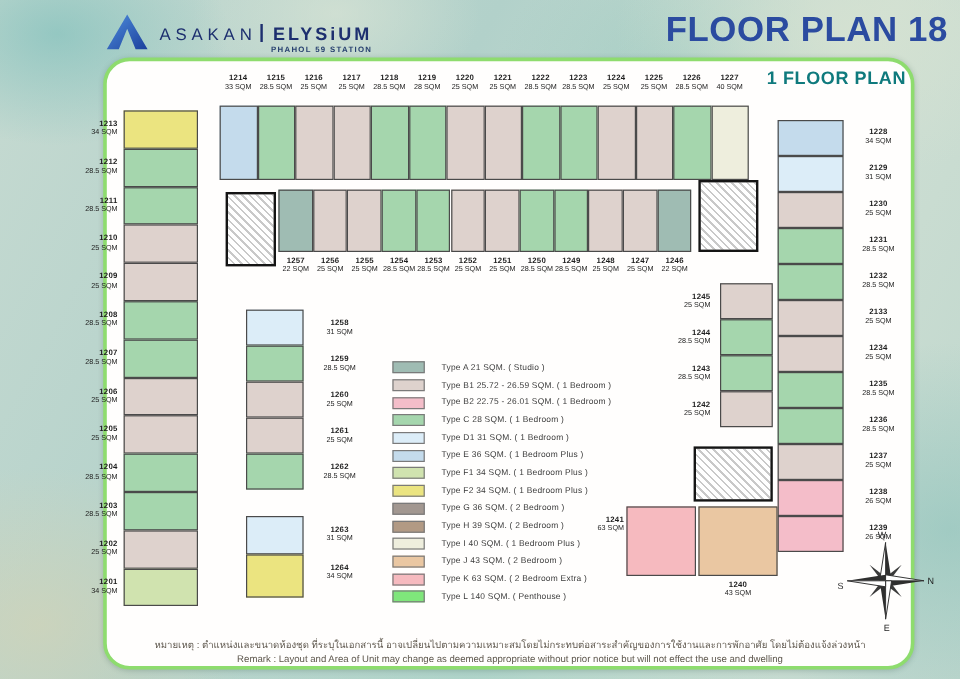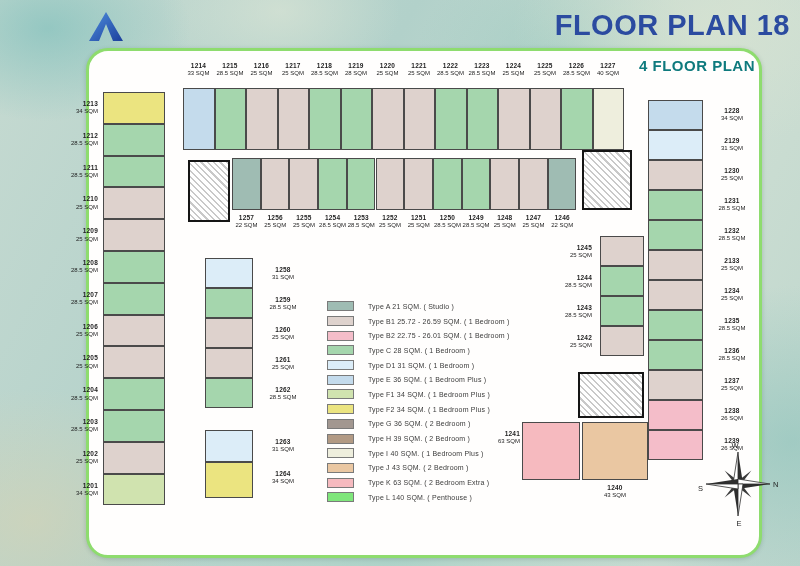--- a/index.html
+++ b/index.html
@@ -74,23 +74,31 @@
   <svg width="38" height="31" viewBox="0 0 38 31">
     <defs>
       <linearGradient id="ag" x1="0" y1="0" x2="1" y2="1">
         <stop offset="0" stop-color="#4f8fdd"></stop>
           <stop offset="1" stop-color="#1c3f9c"></stop>
       </linearGradient>
     </defs>
     <path d="M18 1 L35 30 L25 30 L18 13 L11 30 L1 30 Z" fill="url(#ag)"></path>
     <path d="M18 1 L22 8 L10 30 L1 30 Z" fill="#3identity" opacity="0"></path>
   </svg>
+  <div class="brand-text">
+    <span class="brand1">ASAKAN</span>
+    <span class="brand-sep"></span>
+    <span class="brand2-wrap">
+      <span class="brand2">ELYSiUM</span>
+      <span class="brand-sub">PHAHOL 59 STATION</span>
+    </span>
+  </div>
 </div>
 <div class="title">FLOOR PLAN 18</div>
-<div class="subtitle">4 FLOOR PLAN</div>
+<div class="subtitle">1 FLOOR PLAN</div>
 
 <div id="plan">
     <div class="unit" style="left: 183px; top: 88px; width: 31.5px; height: 62px; background: rgb(196, 219, 236);"></div>
     <div class="ulabel " style="left: 179px; top: 62px; width: 39px;"><b>1214</b><span>33 SQM</span></div>
     <div class="unit" style="left: 214.5px; top: 88px; width: 31.5px; height: 62px; background: rgb(165, 214, 173);"></div>
     <div class="ulabel " style="left: 210.5px; top: 62px; width: 39px;"><b>1215</b><span>28.5 SQM</span></div>
     <div class="unit" style="left: 246px; top: 88px; width: 31.5px; height: 62px; background: rgb(222, 210, 205);"></div>
     <div class="ulabel " style="left: 242px; top: 62px; width: 39px;"><b>1216</b><span>25 SQM</span></div>
     <div class="unit" style="left: 277.5px; top: 88px; width: 31.5px; height: 62px; background: rgb(222, 210, 205);"></div>
     <div class="ulabel " style="left: 273.5px; top: 62px; width: 39px;"><b>1217</b><span>25 SQM</span></div>
@@ -292,13 +300,15 @@
   <polygon points="44,80 49,48 44,48" fill="#ffffff" stroke="#2e2e2e" stroke-width=".8"></polygon>
   <polygon points="12,48 44,43 44,48" fill="#2e2e2e"></polygon>
   <polygon points="12,48 44,53 44,48" fill="#ffffff" stroke="#2e2e2e" stroke-width=".8"></polygon>
   <text x="41" y="12" text-anchor="middle">W</text>
   <text x="79" y="51" text-anchor="start">N</text>
   <text x="9" y="55" text-anchor="end">S</text>
   <text x="45" y="90" text-anchor="middle">E</text>
 </svg>
 
 <div class="remark">
+  <div class="th">หมายเหตุ : ตำแหน่งและขนาดห้องชุด ที่ระบุในเอกสารนี้ อาจเปลี่ยนไปตามความเหมาะสมโดยไม่กระทบต่อสาระสำคัญของการใช้งานและการพักอาศัย โดยไม่ต้องแจ้งล่วงหน้า</div>
+  <div class="en">Remark : Layout and Area of Unit may change as deemed appropriate without prior notice but will not effect the use and dwelling</div>
 </div>
 
 </body></html>

